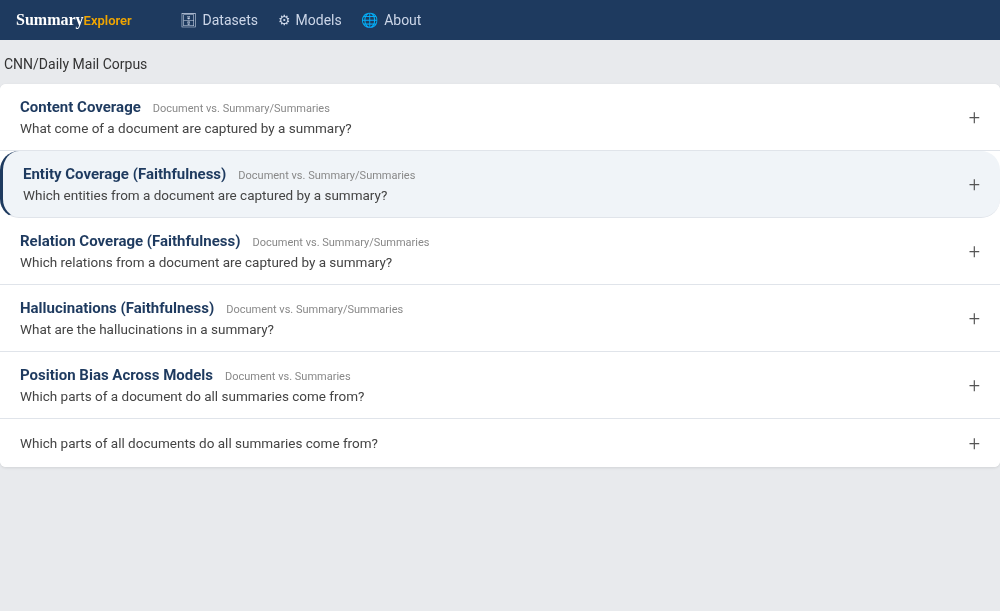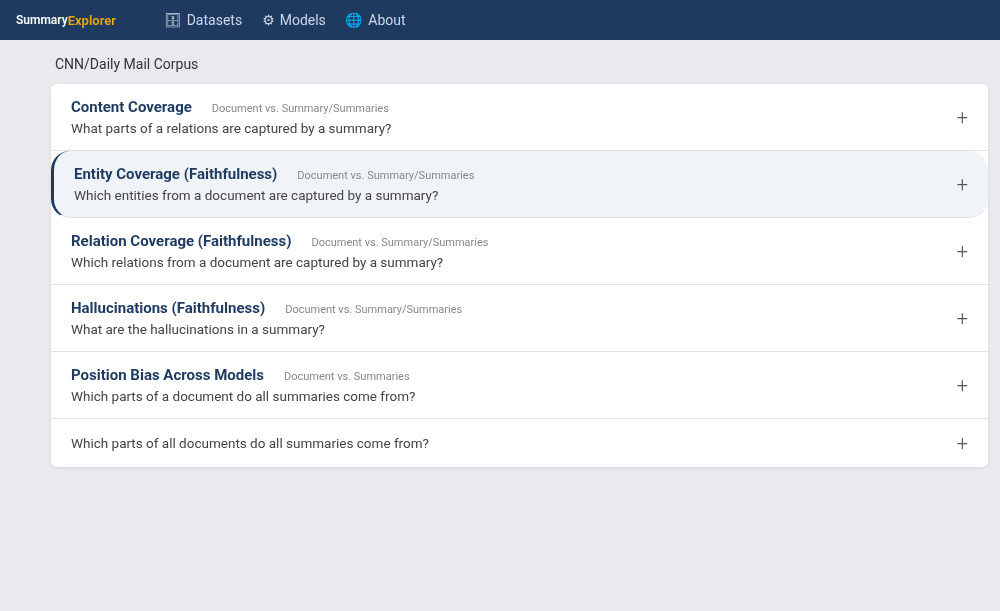--- a/index.html
+++ b/index.html
@@ -19,22 +19,23 @@
       padding: 0 16px;
       gap: 24px;
     }
     .navbar-brand {
       display: flex;
       align-items: center;
       gap: 0;
     }
     .brand-summary {
       color: #ffffff;
-      font-size: 12px;
+      font-size: 16px;
       font-weight: 600;
+      font-family: Liberation Serif, serif;
     }
     .brand-explorer {
       color: #f0a500;
       font-size: 13px;
       font-weight: 600;
     }
     .nav-links {
       display: flex;
       align-items: center;
       gap: 20px;
@@ -48,22 +49,21 @@
       align-items: center;
       gap: 5px;
       text-decoration: none;
     }
     .nav-icon {
       font-size: 14px;
     }
 
     
     .main-content {
-      padding: 16px 12px;
-      margin-left: 39px;
+      padding: 16px 0;
     }
 
     .breadcrumb {
       font-size: 14px;
       color: #333;
       margin-bottom: 12px;
       padding-left: 4px;
     }
 
     
@@ -93,21 +93,21 @@
       border-radius: 19px;
     }
 
     .accordion-left {
       flex: 1;
     }
 
     .accordion-title-row {
       display: flex;
       align-items: baseline;
-      gap: 20px;
+      gap: 12px;
       margin-bottom: 4px;
     }
 
     .accordion-title {
       font-size: 15px;
       font-weight: 700;
       color: #1e3a5f;
     }
 
     .accordion-tag {
@@ -163,21 +163,21 @@
   <div class="breadcrumb">CNN/Daily Mail Corpus</div>
 
   <div class="card" id="accordion-container">
 
   <div class="accordion-item">
     <div class="accordion-left">
       <div class="accordion-title-row">
         <span class="accordion-title">Content Coverage</span>
         <span class="accordion-tag">Document vs. Summary/Summaries</span>
       </div>
-      <div class="accordion-desc">What parts of a relations are captured by a summary?</div>
+      <div class="accordion-desc">What come of a document are captured by a summary?</div>
     </div>
     <div class="accordion-plus">+</div>
   </div>
       <div class="accordion-item active">
     <div class="accordion-left">
       <div class="accordion-title-row">
         <span class="accordion-title">Entity Coverage (Faithfulness)</span>
         <span class="accordion-tag">Document vs. Summary/Summaries</span>
       </div>
       <div class="accordion-desc">Which entities from a document are captured by a summary?</div>

